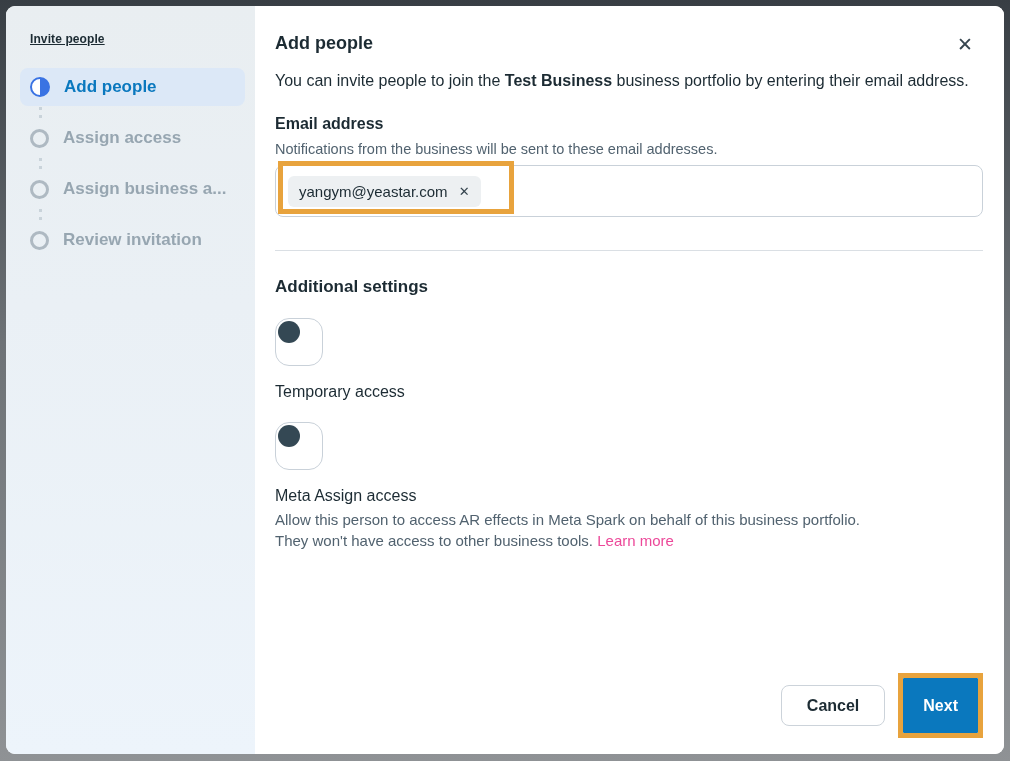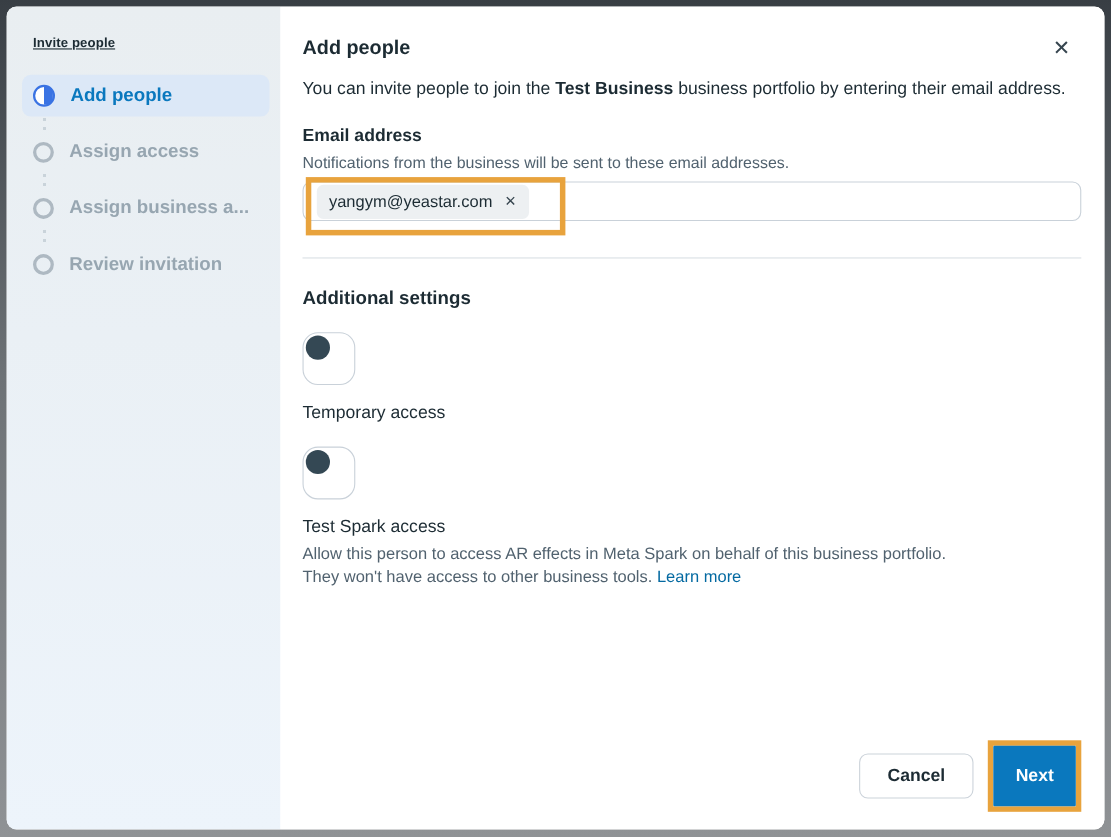--- a/index.html
+++ b/index.html
@@ -111,21 +111,21 @@
     font-weight: 700;
     color: #1c2b33;
   }
   .field-help {
     margin-top: 8px;
     font-size: 14.5px;
     color: #51626f;
   }
   .email-input {
     margin-top: 8px;
-    height: 36px;
+    height: 52px;
     width: 708px;
     border: 1px solid #c9d1d9;
     border-radius: 8px;
     display: flex;
     align-items: center;
     padding-left: 12px;
     position: relative;
     background: #fff;
     cursor: text;
   }
@@ -197,21 +197,21 @@
     padding-top: 3px;
   }
   .toggle-desc {
     margin-top: 4px;
     font-size: 15px;
     color: #51626f;
     line-height: 21px;
     max-width: 620px;
   }
   .link {
-    color: #0369a1;
+    color: #ec4899;
     text-decoration: none;
     cursor: pointer;
   }
   
   .footer {
     position: absolute;
     right: 22px;
     bottom: 16px;
     display: flex;
     align-items: center;
@@ -311,21 +311,21 @@
         <span class="knob"></span>
       </span>
       <span class="toggle-label">Temporary access</span>
     </div>
 
     <div class="toggle-row">
       <span class="toggle">
         <span class="knob"></span>
       </span>
       <div>
-        <div class="toggle-label">Test Spark access</div>
+        <div class="toggle-label">Meta Assign access</div>
         <div class="toggle-desc"><span>Allow this person to access AR effects in Meta Spark on behalf of this business portfolio. They won't have access to other business tools. </span><a class="link">Learn more</a></div>
       </div>
     </div>
 
     <div class="footer">
       <button class="btn-cancel">Cancel</button>
       <span class="next-annotation">
         <button class="btn-next">Next</button>
       </span>
     </div>

